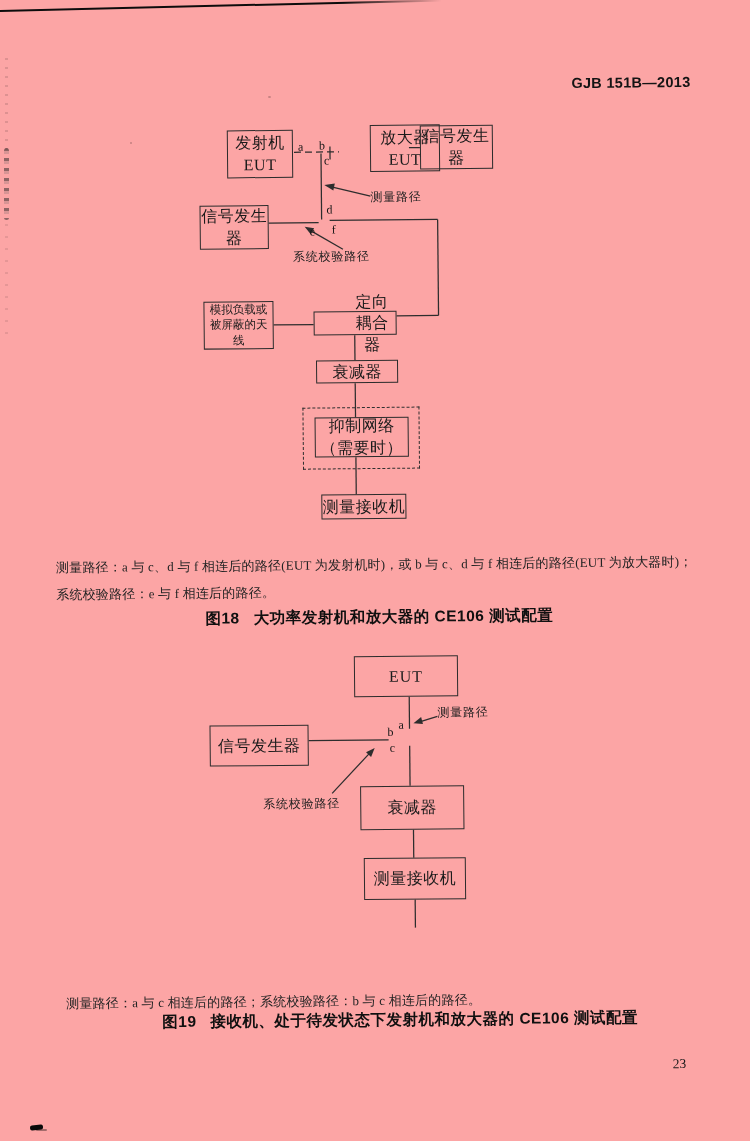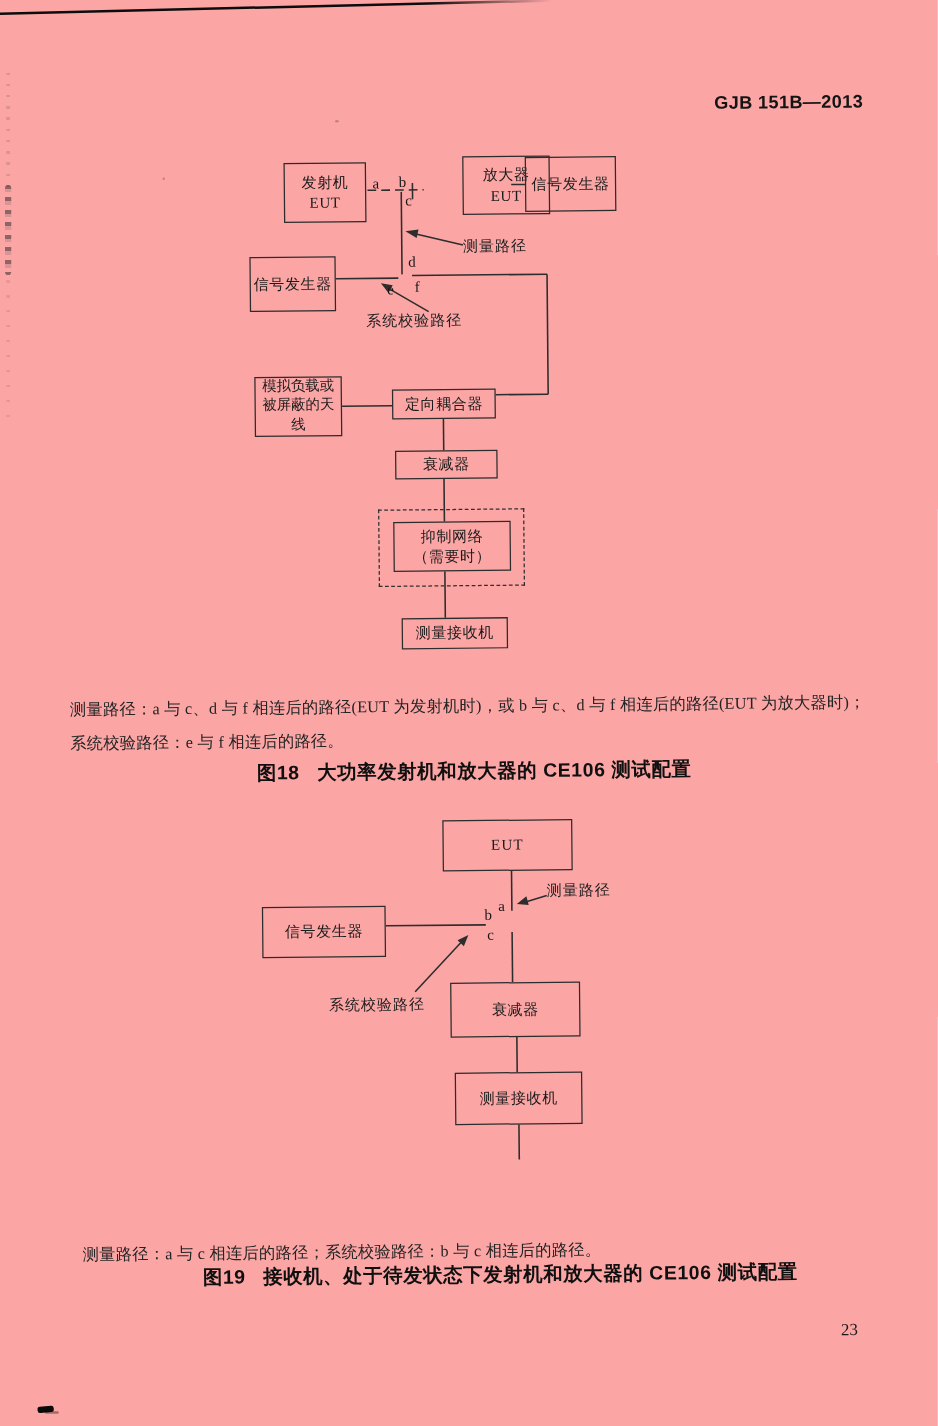--- a/index.html
+++ b/index.html
@@ -12,21 +12,21 @@
   .rot { position:absolute; inset:0; transform:rotate(-0.55deg); transform-origin:50% 50%; }
   .svgwrap { position:absolute; left:0; top:0; width:750px; height:1141px; }
   .hdr {
     position:absolute; left:576px; top:77px;
     font-family:"Liberation Sans","DejaVu Sans",sans-serif;
     font-weight:bold; font-size:14.5px; letter-spacing:.3px; color:#141414;
   }
   .box {
     position:absolute; border:1.3px solid #2c2c2c; box-sizing:border-box;
     display:flex; flex-direction:column; align-items:center; justify-content:center;
-    font-size:12px; line-height:1.35; letter-spacing:.5px; text-align:center; color:#1b1b1b;
+    font-size:16px; line-height:1.35; letter-spacing:.5px; text-align:center; color:#1b1b1b;
   }
   .box.small { font-size:11.5px; letter-spacing:0; }
   .dashedbox { position:absolute; border:1.2px dashed #2f2f2f; box-sizing:border-box; }
   .pt { position:absolute; font-size:12px; color:#161616; }
   .ann { position:absolute; font-size:12px; letter-spacing:.8px; color:#202020; }
   .note { position:absolute; font-size:13px; letter-spacing:.2px; color:#242424; white-space:nowrap; }
   .caption {
     position:absolute; display:flex; gap:14px; white-space:nowrap;
     font-family:"Liberation Sans","DejaVu Sans",sans-serif;
     font-weight:bold; font-size:15.5px; color:#101010; letter-spacing:.5px;
@@ -112,21 +112,21 @@
     <div class="box" style="left:424px;top:126px;width:73px;height:44px;">
       <span>信号发生器</span>
     </div>
     <div class="box" style="left:203px;top:204px;width:69px;height:44px;">
       <span>信号发生器</span>
     </div>
     <div class="box small" style="left:206px;top:300px;width:70px;height:48px;">
       <span>模拟负载或</span>
       <span>被屏蔽的天线</span>
     </div>
-    <div class="box" style="left:316px;top:311px;width:83px;height:24px;">
+    <div class="box" style="left:316px;top:311px;width:83px;height:24px;padding-left:34px;">
       <span>定向耦合器</span>
     </div>
     <div class="box" style="left:318px;top:360px;width:82px;height:23px;">
       <span>衰减器</span>
     </div>
     <div class="dashedbox" style="left:304px;top:407px;width:117px;height:62px;"></div>
     <div class="box" style="left:316px;top:417px;width:94px;height:40px;">
       <span>抑制网络</span>
       <span>（需要时）</span>
     </div>

